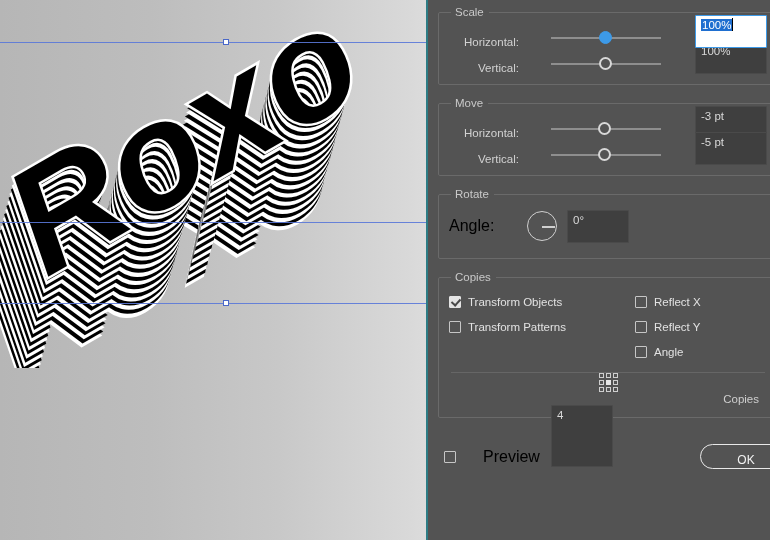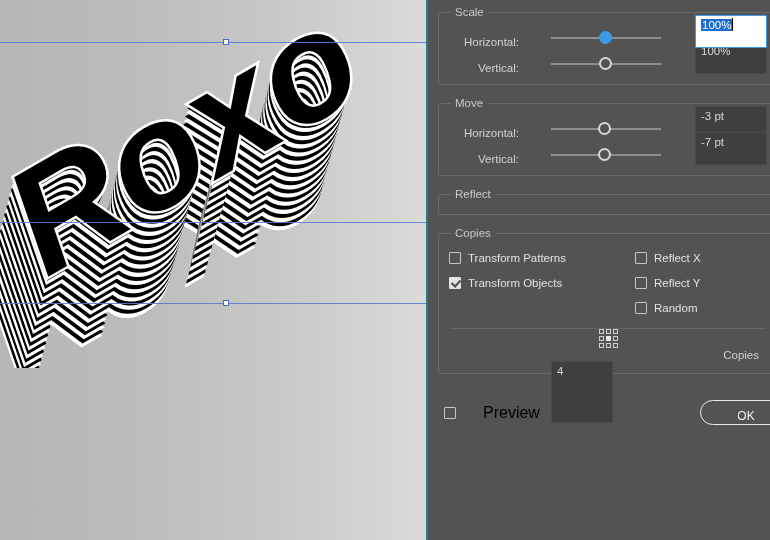--- a/index.html
+++ b/index.html
@@ -411,56 +411,63 @@
         </div>
         <div class="field">-3 pt</div>
       </div>
 
       <div class="row">
         <div class="lbl">Vertical:</div>
         <div class="slider">
           <div class="track"></div>
           <div class="thumb off" style="left:43%"></div>
         </div>
-        <div class="field">-7 pt</div>
+        <div class="field">-5 pt</div>
       </div>
     </fieldset>
 
     <fieldset class="group">
-      <legend>Reflect</legend>
-
+      <legend>Rotate</legend>
+
+      <div class="rotate-row">
+        <div class="lbl">Angle:</div>
+        <div class="dial">
+          <div class="hand" style="transform:rotate(0deg)"></div>
+        </div>
+        <div class="field angle-field">0°</div>
+      </div>
     </fieldset>
 
     <fieldset class="group">
       <legend>Copies</legend>
 
       <div class="opt-grid">
         <div class="opt-col left">
           <div class="check-row">
+            <span class="cbox checked"></span>
+            <span class="ctext">Transform Objects</span>
+          </div>
+          <div class="check-row">
             <span class="cbox"></span>
             <span class="ctext">Transform Patterns</span>
-          </div>
-          <div class="check-row">
-            <span class="cbox checked"></span>
-            <span class="ctext">Transform Objects</span>
           </div>
         </div>
 
         <div class="opt-col">
           <div class="check-row">
             <span class="cbox"></span>
             <span class="ctext">Reflect X</span>
           </div>
           <div class="check-row">
             <span class="cbox"></span>
             <span class="ctext">Reflect Y</span>
           </div>
           <div class="check-row">
             <span class="cbox"></span>
-            <span class="ctext">Random</span>
+            <span class="ctext">Angle</span>
           </div>
         </div>
       </div>
 
       <div class="opt-sep"></div>
 
       <div class="copies-row">
         <div class="refpoint">
           <i style="left:0;top:0"></i>
             <i style="left:7px;top:0"></i>

